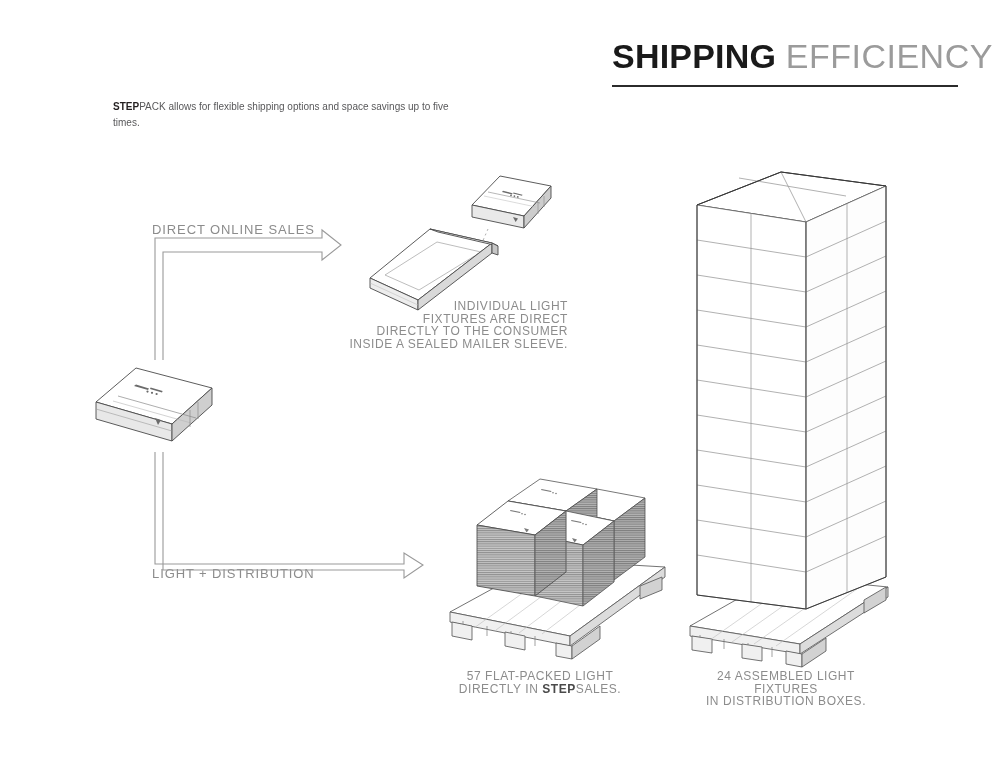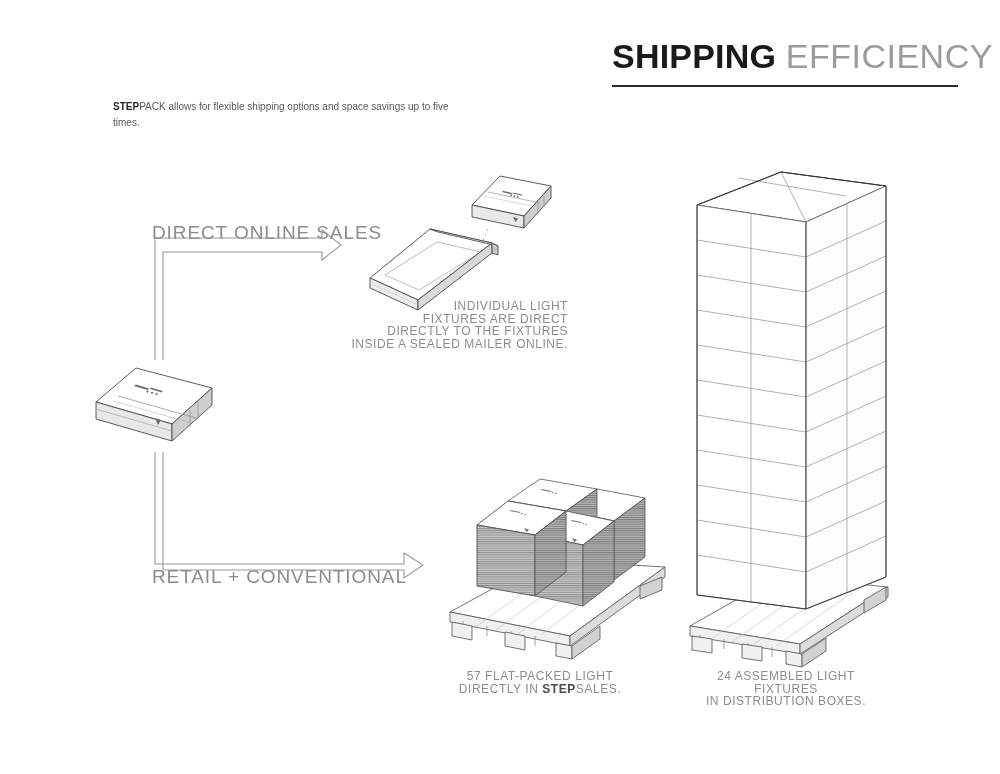--- a/index.html
+++ b/index.html
@@ -58,21 +58,21 @@
     font-size: 10px;
     line-height: 16px;
     color: #58585a;
     margin-left: 25px;
   }
   #intro b { color: #231f20; font-weight: 700; }
 
   
   .flow-label {
     position: absolute;
-    font-size: 19px;
+    font-size: 13px;
     letter-spacing: 0.9px;
     color: #8c8c8c;
     white-space: nowrap;
   }
   #label-online { left: 152px; top: 222px; }
   #label-retail { left: 152px; top: 566px; }
 
   
   #arrows {
     position: absolute;
@@ -124,21 +124,21 @@
     <span class="strong">SHIPPING</span><span>&nbsp;</span><span class="light">EFFICIENCY</span>
   </div>
 </div>
 <div id="title-rule"></div>
 
 <div id="intro">
   <b>STEP</b><span>PACK allows for flexible shipping options and space savings up to five times.</span>
 </div>
 
 <div class="flow-label" id="label-online">DIRECT ONLINE SALES</div>
-<div class="flow-label" id="label-retail">RETAIL + CONVENTIONAL</div>
+<div class="flow-label" id="label-retail">LIGHT + DISTRIBUTION</div>
 
 <svg id="arrows" viewBox="0 0 1000 774">
 
   <g fill="none" stroke="#9a9a9a" stroke-width="1.1">
     <path d="M 155,360 L 155,238 L 322,238 L 322,230 L 341,245 L 322,260 L 322,252 L 163,252 L 163,360"></path>
   </g>
 
   <g fill="none" stroke="#9a9a9a" stroke-width="1.1">
     <path d="M 155,452 L 155,564 L 404,564 L 404,553 L 423,565 L 404,578 L 404,570 L 163,570 L 163,452"></path>
   </g>
@@ -354,22 +354,22 @@
 
       <path d="M 697,205 L 781,172 L 886,186 L 886,577 L 806,609 L 697,595 Z" fill="none" stroke="#3a3a3a" stroke-width="1"></path>
       <path d="M 806,222 L 806,609" fill="none" stroke="#4a4a4a" stroke-width="0.9"></path>
     </g>
   </g>
 </svg>
 
 <div class="caption" id="cap-mailer">
   <div>INDIVIDUAL LIGHT</div>
   <div>FIXTURES ARE DIRECT</div>
-  <div>DIRECTLY TO THE FIXTURES</div>
-  <div>INSIDE A SEALED MAILER ONLINE.</div>
+  <div>DIRECTLY TO THE CONSUMER</div>
+  <div>INSIDE A SEALED MAILER SLEEVE.</div>
 </div>
 
 <div class="caption" id="cap-flat">
   <div>57 FLAT-PACKED LIGHT</div>
   <div><span>DIRECTLY IN </span><b>STEP</b><span>SALES.</span></div>
 </div>
 
 <div class="caption" id="cap-conv">
   <div>24 ASSEMBLED LIGHT FIXTURES</div>
   <div>IN DISTRIBUTION BOXES.</div>

